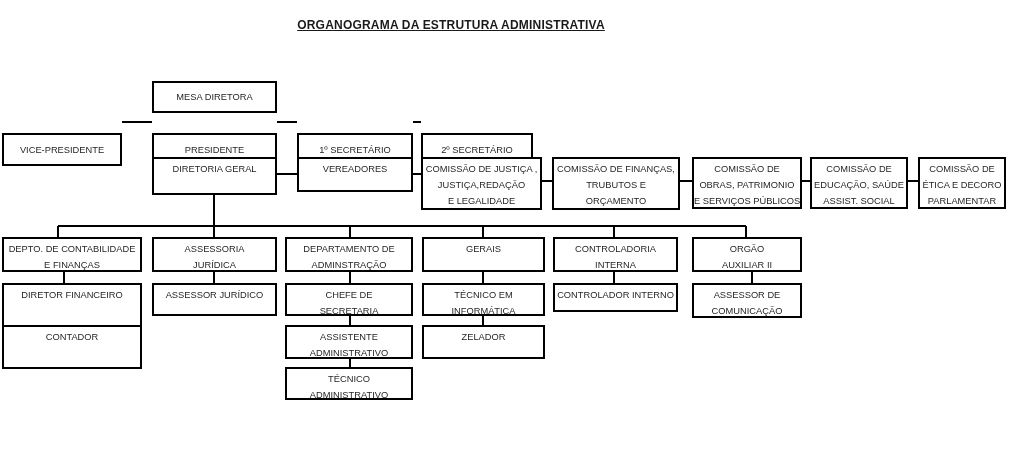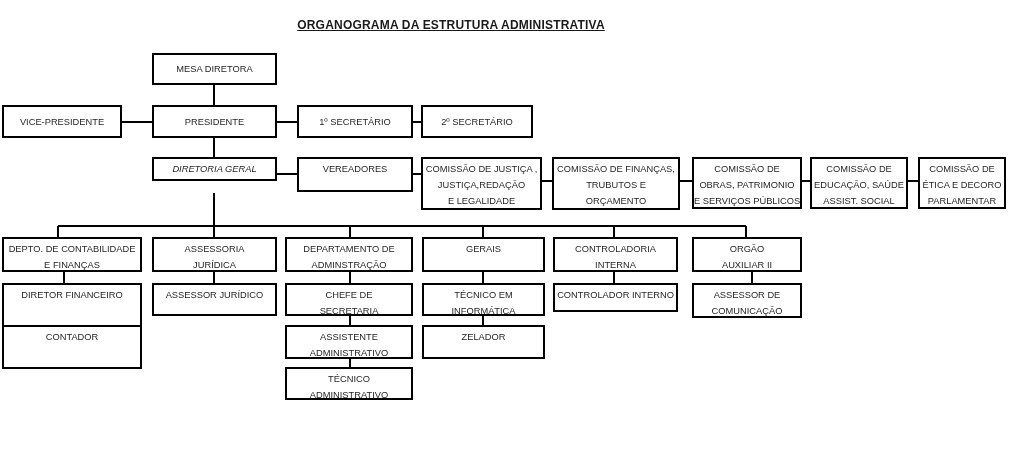--- a/index.html
+++ b/index.html
@@ -9,21 +9,21 @@
     position:absolute;top:18px;left:0;width:902px;text-align:center;
     font-weight:bold;font-size:12px;letter-spacing:.2px;
     text-decoration:underline;color:#1a1a1a;
   }
   svg.edges{position:absolute;top:0;left:0;pointer-events:none;}
   .node{
     position:absolute;box-sizing:border-box;border:2px solid #000;background:#fff;
     font-size:9.3px;color:#1f1f1f;text-align:center;line-height:16px;overflow:hidden;
   }
   .node.top{padding-top:2px;}
-  .node.center{display:flex;flex-direction:column;align-items:center;justify-content:center;}
+  .node.center{display:flex;flex-direction:column;align-items:center;justify-content:center;margin-top:28px;}
   .node .line{white-space:nowrap;}
 </style>
 </head>
 <body>
 
 <div class="canvas">
   <svg class="edges" width="1021" height="453">
       <line x1="214" y1="85" x2="214" y2="105" stroke="#000000" stroke-width="2" shape-rendering="crispEdges"></line>
       <line x1="122" y1="122" x2="152" y2="122" stroke="#000000" stroke-width="2" shape-rendering="crispEdges"></line>
       <line x1="277" y1="122" x2="297" y2="122" stroke="#000000" stroke-width="2" shape-rendering="crispEdges"></line>
@@ -64,21 +64,21 @@
     </div>
     <div class="node center" style="left: 152px; top: 105px; width: 125px; height: 33px; background: rgb(255, 255, 255); border-color: rgb(0, 0, 0);">
       <div class="line">PRESIDENTE</div>
     </div>
     <div class="node center" style="left: 297px; top: 105px; width: 116px; height: 33px; background: rgb(255, 255, 255); border-color: rgb(0, 0, 0);">
       <div class="line">1º SECRETÁRIO</div>
     </div>
     <div class="node center" style="left: 421px; top: 105px; width: 112px; height: 33px; background: rgb(255, 255, 255); border-color: rgb(0, 0, 0);">
       <div class="line">2º SECRETÁRIO</div>
     </div>
-    <div class="node top" style="left: 152px; top: 157px; width: 125px; height: 24px; background: rgb(255, 255, 255); border-color: rgb(0, 0, 0); font-style: italic;">
+    <div class="node top" style="left: 152px; top: 157px; width: 125px; height: 38px; background: rgb(255, 255, 255); border-color: rgb(0, 0, 0);">
       <div class="line">DIRETORIA GERAL</div>
     </div>
     <div class="node top" style="left: 297px; top: 157px; width: 116px; height: 35px; background: rgb(255, 255, 255); border-color: rgb(0, 0, 0);">
       <div class="line">VEREADORES</div>
     </div>
     <div class="node top" style="left: 421px; top: 157px; width: 121px; height: 53px; background: rgb(255, 255, 255); border-color: rgb(0, 0, 0);">
       <div class="line">COMISSÃO DE JUSTIÇA ,</div>
       <div class="line">JUSTIÇA,REDAÇÃO</div>
       <div class="line">E LEGALIDADE</div>
     </div>

